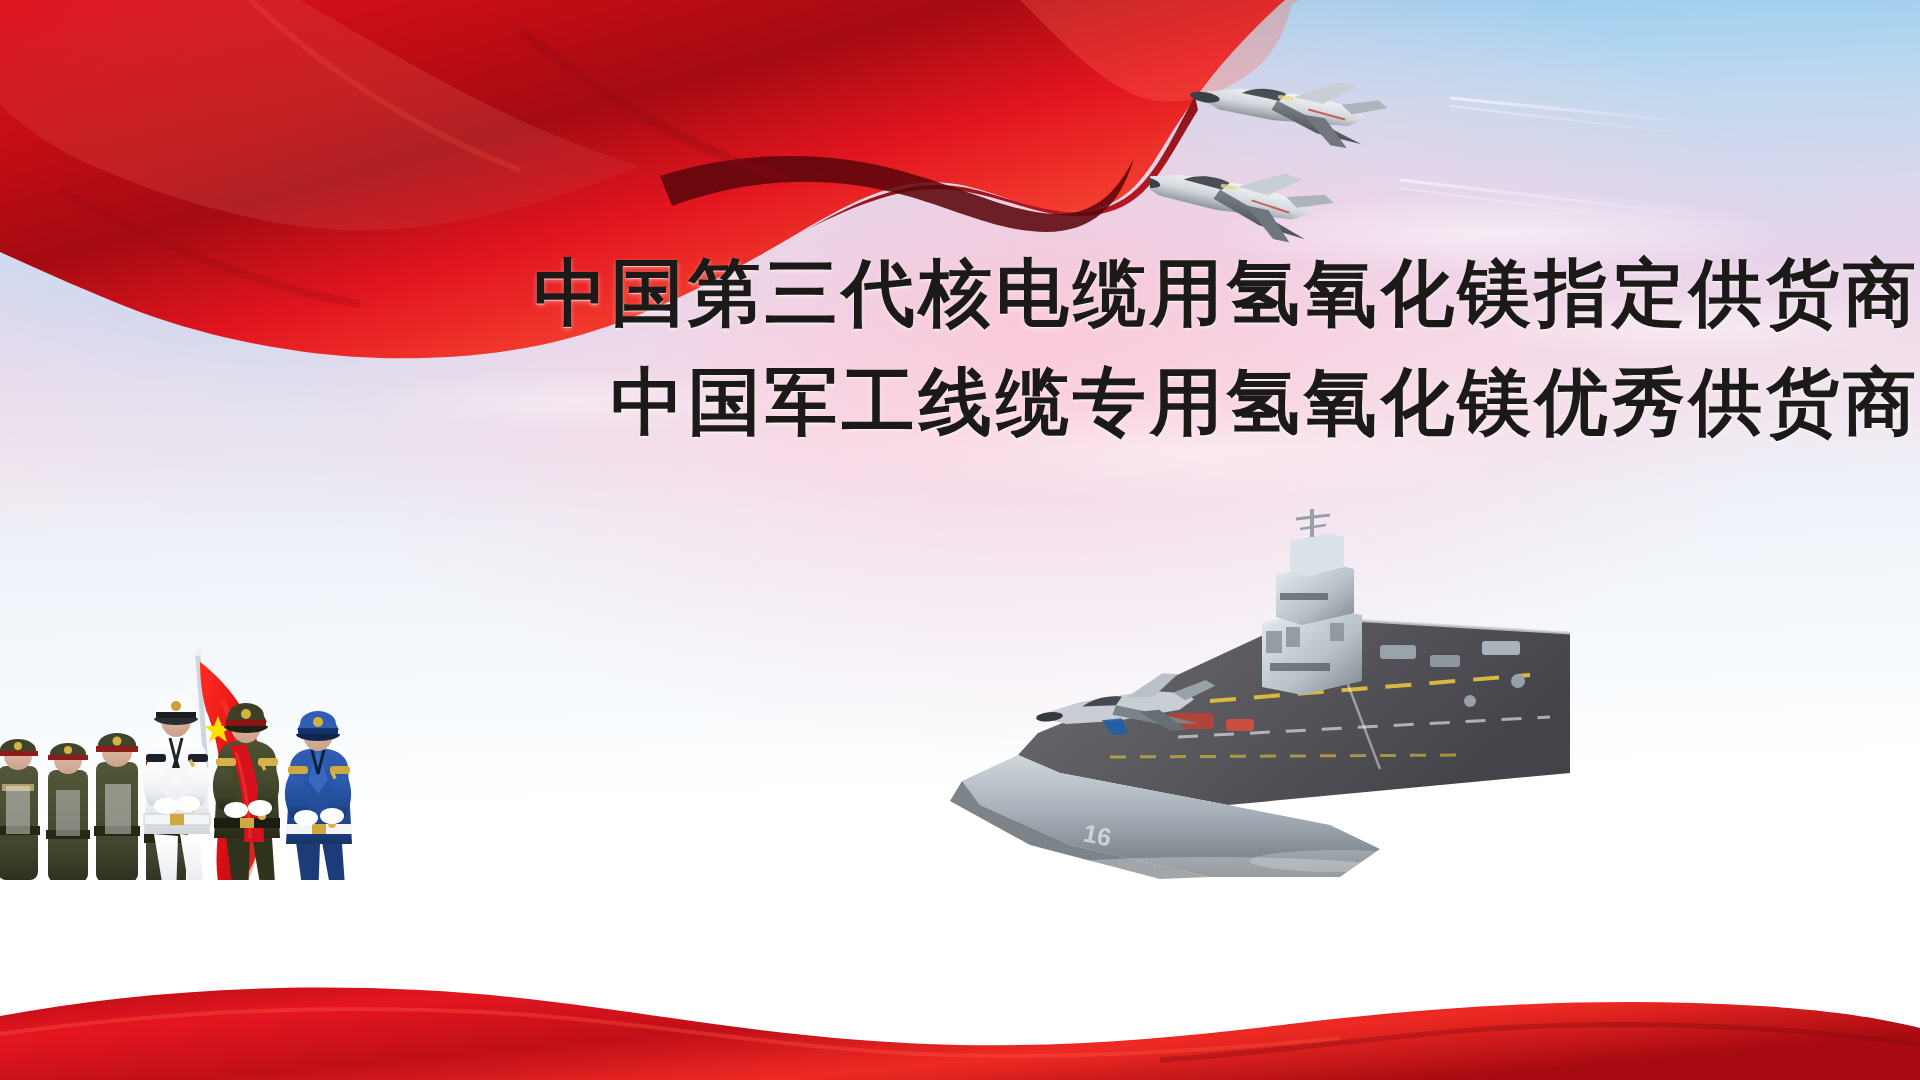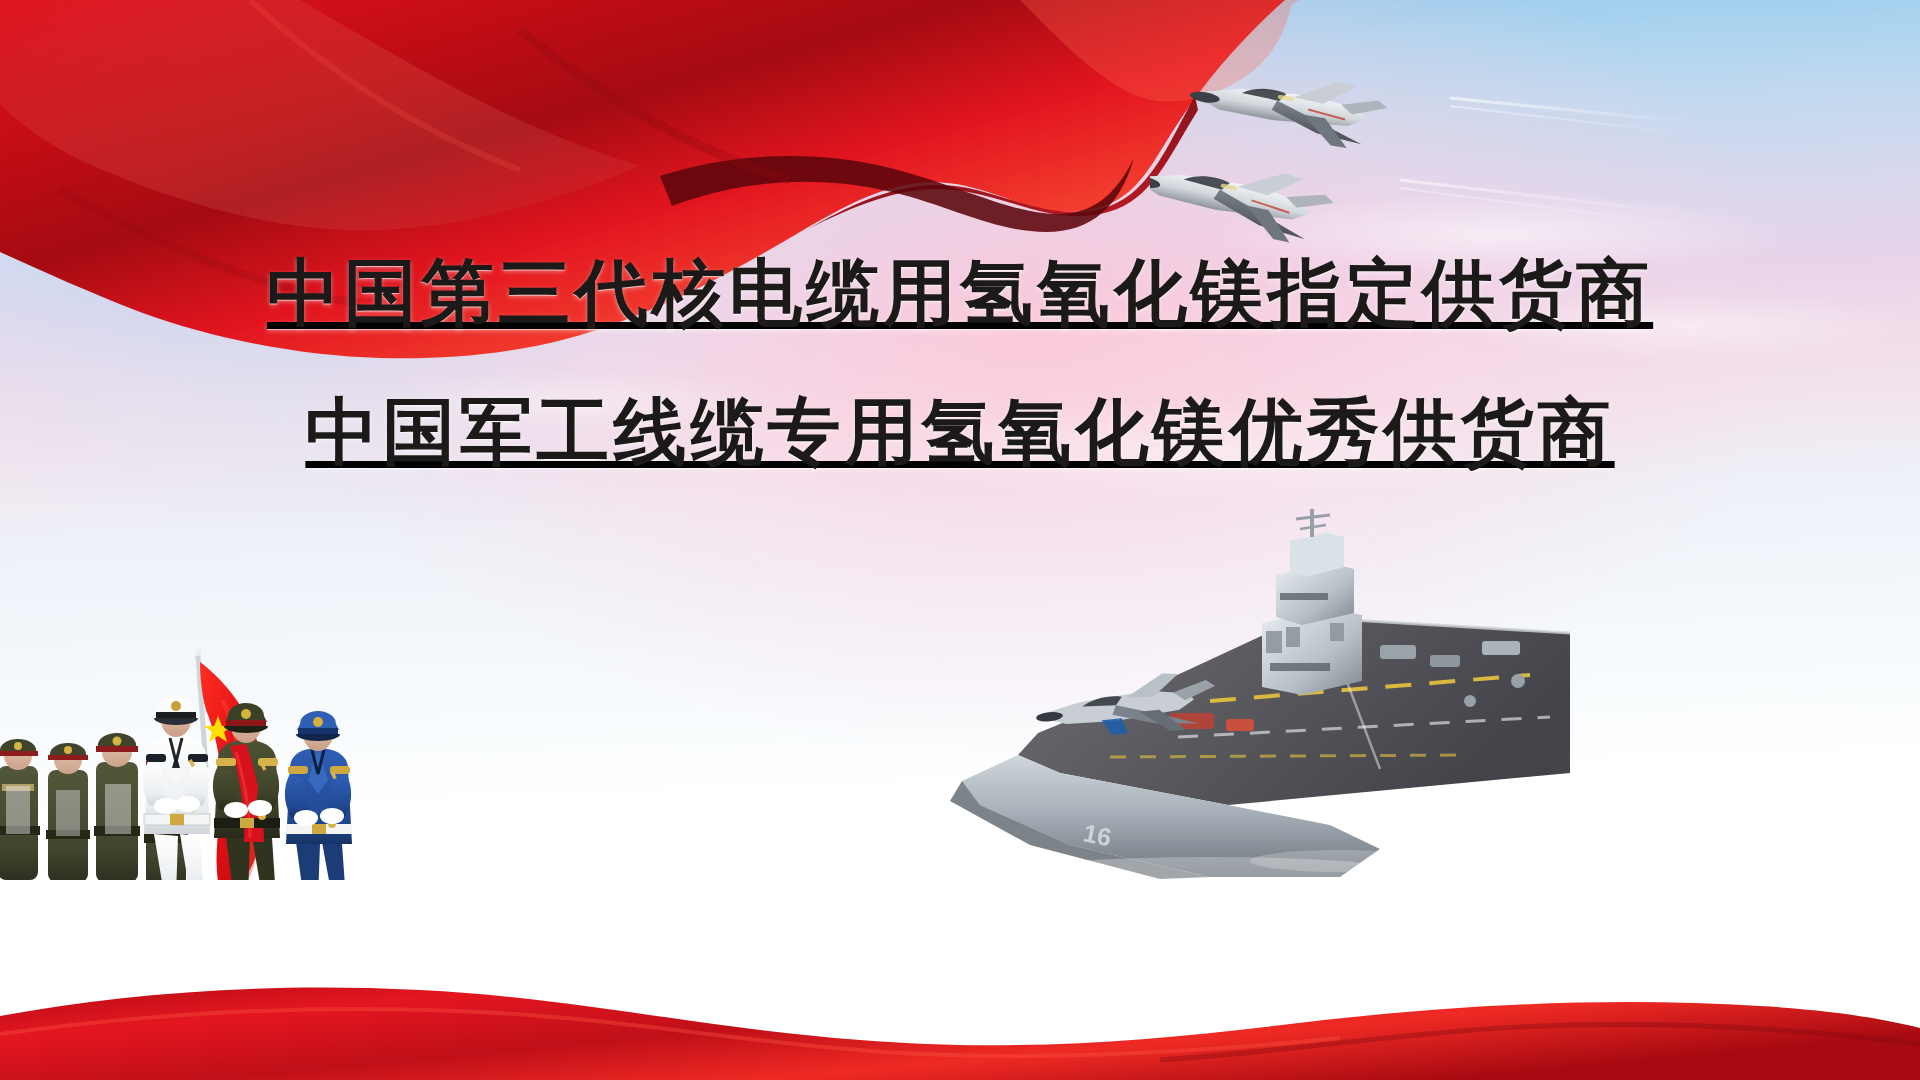--- a/index.html
+++ b/index.html
@@ -55,35 +55,35 @@
   .carrier { position:absolute; left:910px; top:505px; width:660px; height:375px; }
   .carrier svg { display:block; width:100%; height:100%; }
 
   
   .ribbon { position:absolute; left:0; bottom:0; width:1920px; height:120px; }
   .ribbon svg { display:block; width:100%; height:100%; }
 
   
   .headlines {
     position:absolute; left:0; right:0; top:246px;
-    text-align:center; z-index:40;text-decoration:underline;
+    text-align:right; z-index:40;
   }
   .headline {
     font-family:"Liberation Sans","DejaVu Sans",sans-serif;
     font-weight:700;
     color:#1c1a18;
     letter-spacing:.055em;
     line-height:1.30;
     text-shadow:
       0 1px 0 rgba(255,255,255,.55),
       0 2px 5px rgba(255,255,255,.40);
     white-space:nowrap;
   }
   .headline-1 { font-size:73px; }
-  .headline-2 { font-size:73px; margin-top:44px; }
+  .headline-2 { font-size:73px; margin-top:14px; }
 </style>
 </head>
 <body>
 
 <div class="banner">
 
   <div class="sky"></div>
   <div class="sky-clouds"></div>
 
   <div class="flag-wrap">

